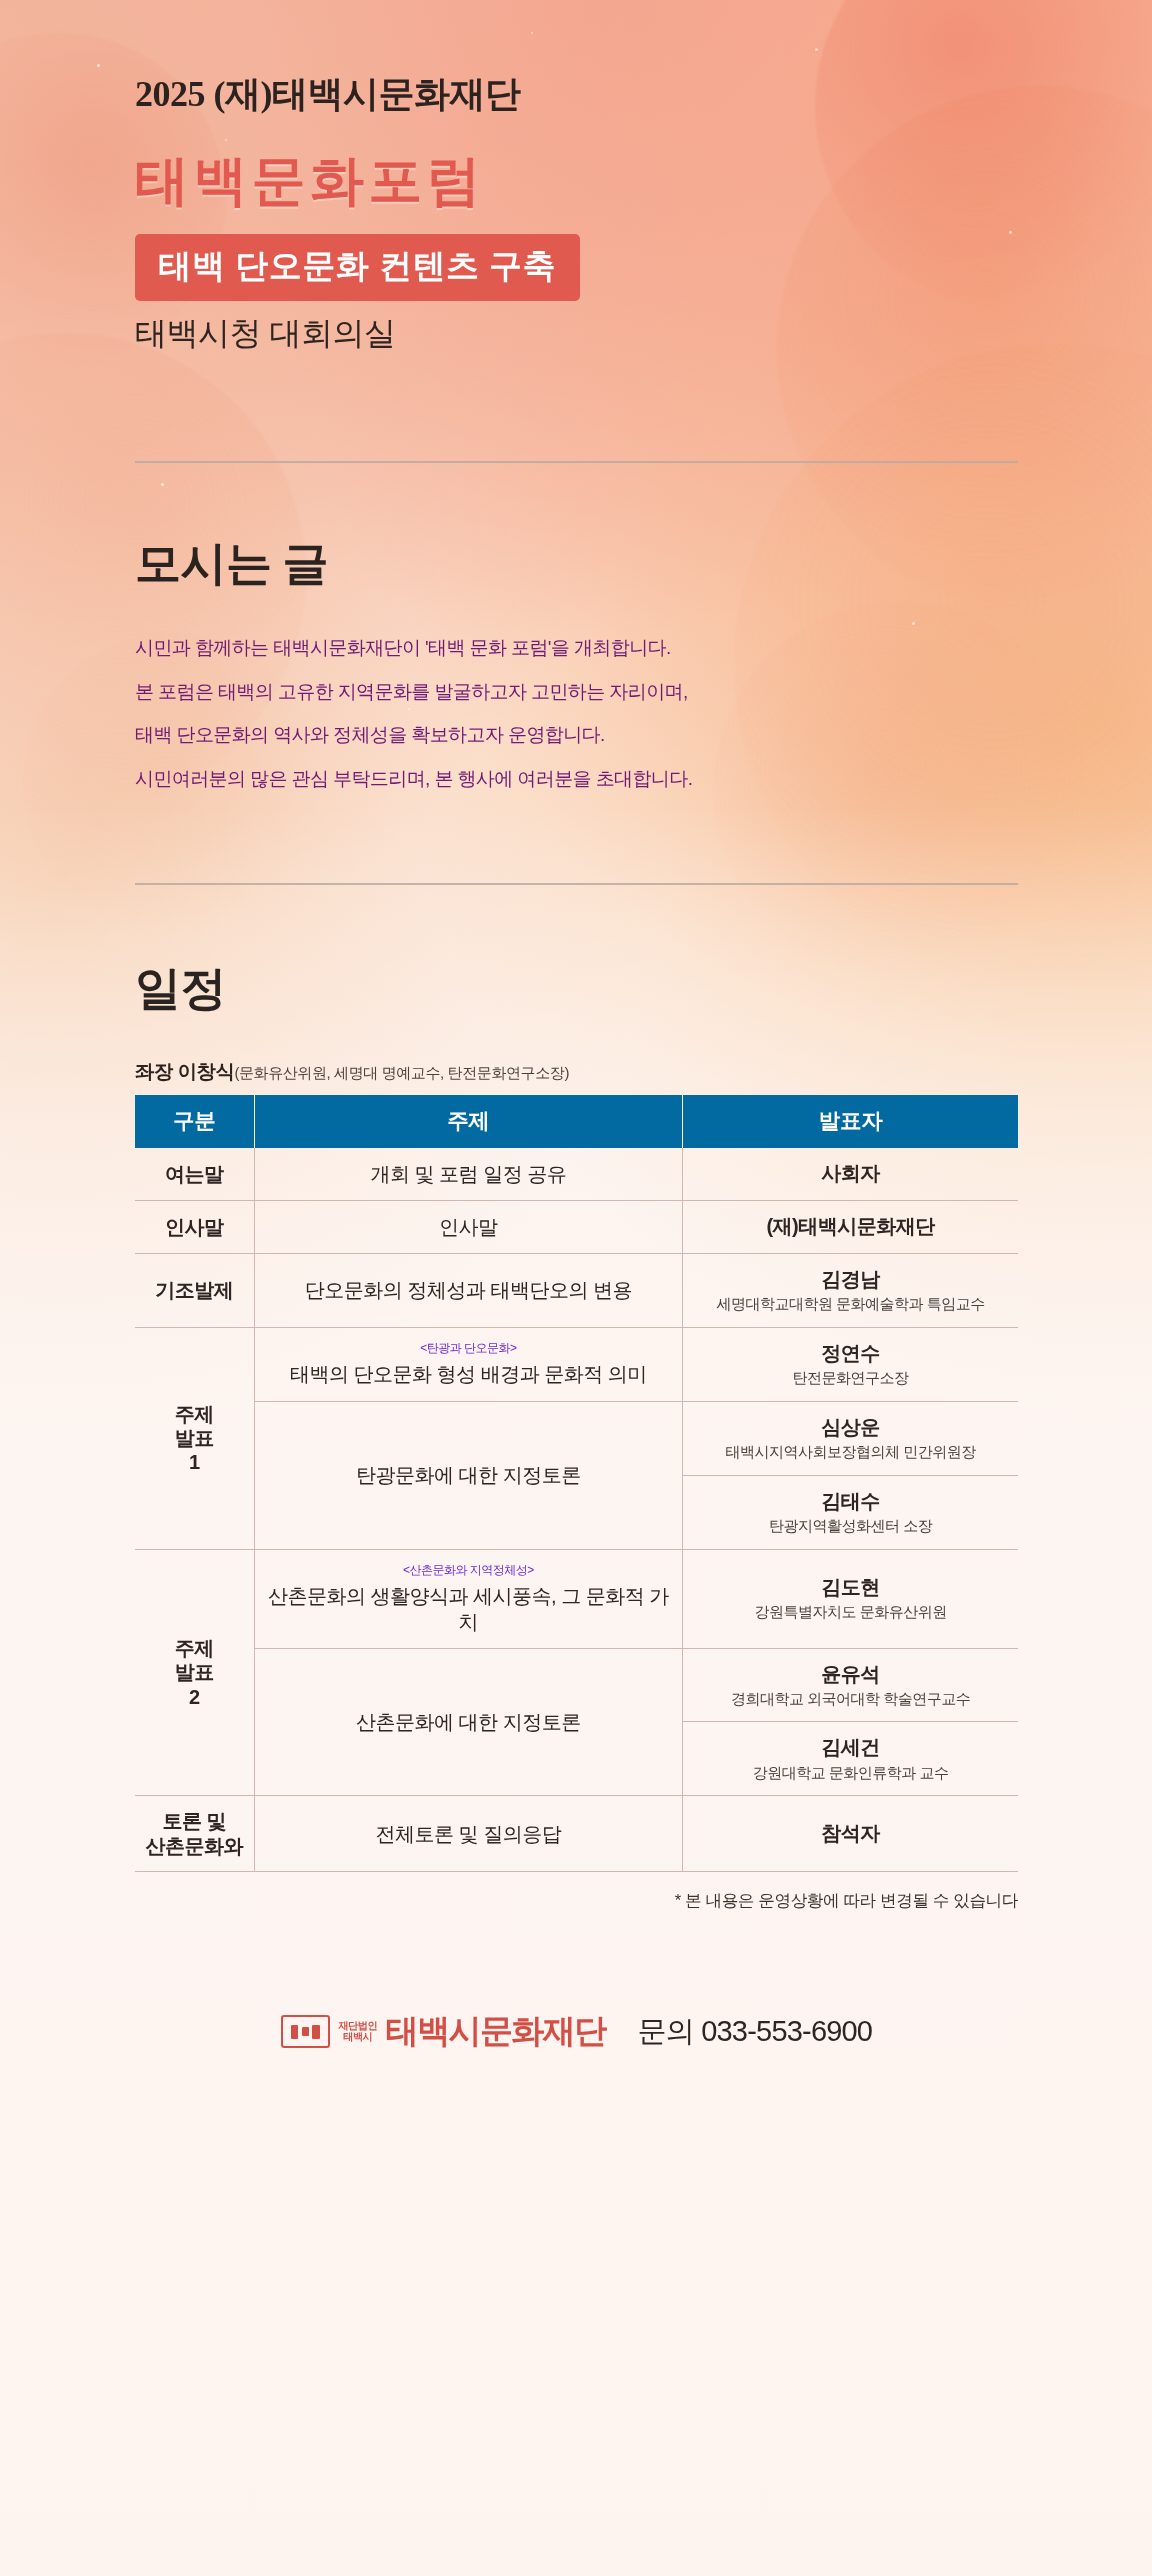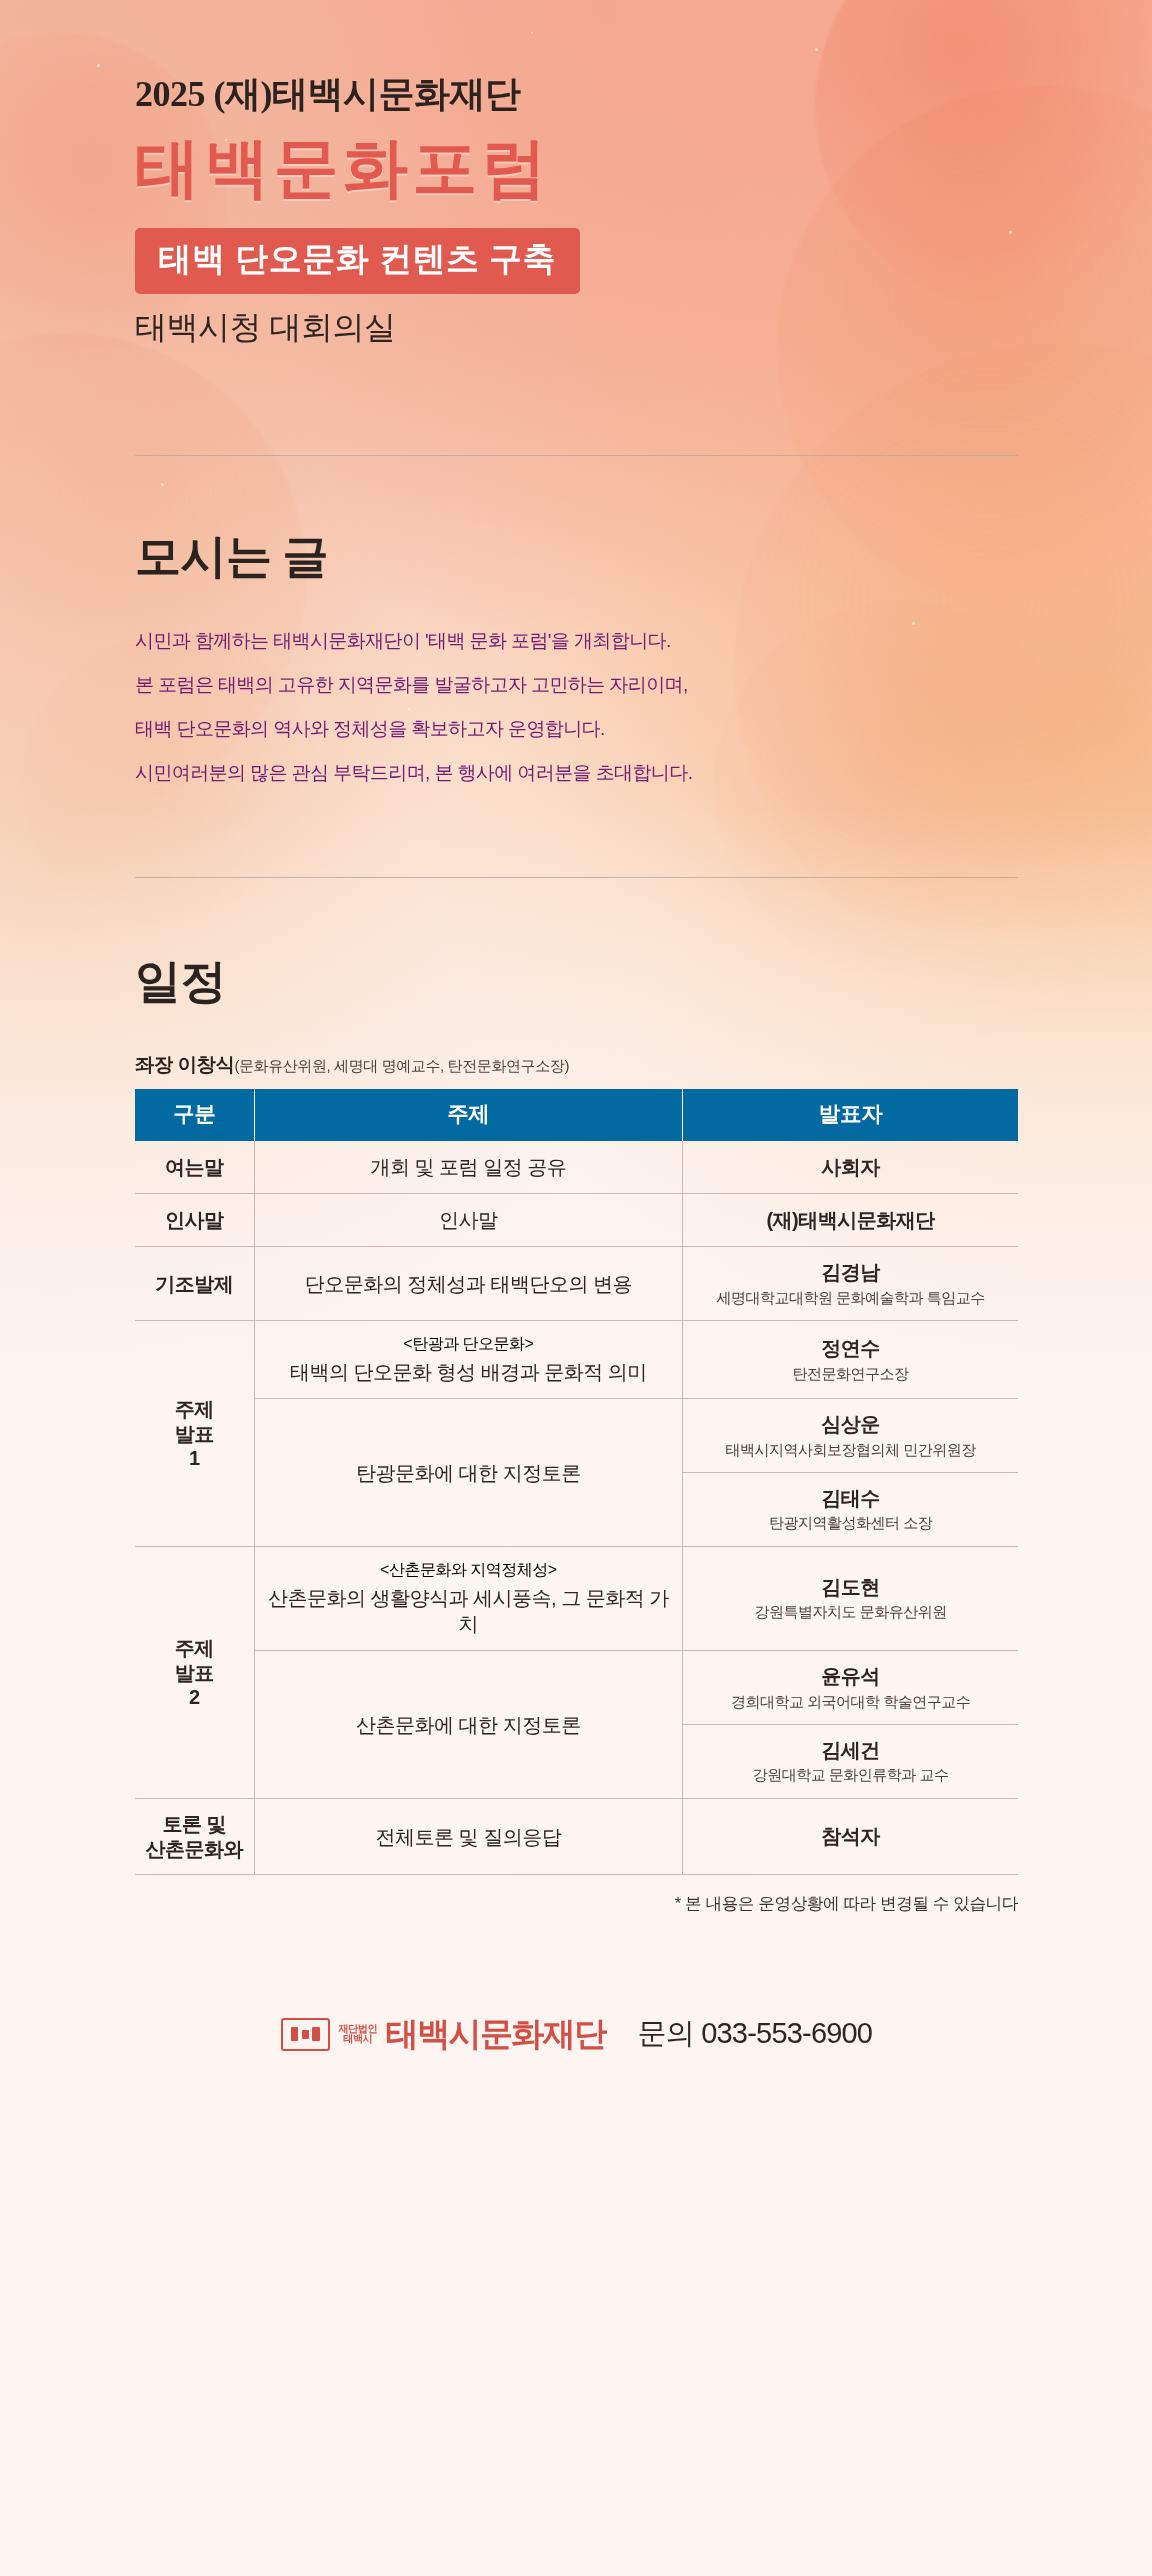--- a/index.html
+++ b/index.html
@@ -57,24 +57,24 @@
   
   .header { padding-top: 70px; }
   .host-line {
     font-family: "Liberation Serif", serif;
     font-weight: 700;
     font-size: 36px;
     letter-spacing: -0.5px;
     color: #2c2320;
   }
   .forum-title {
-    margin-top: 16px;
+    margin-top: 34px;
     font-family: "Liberation Serif", serif;
     font-weight: 700;
-    font-size: 65px;
+    font-size: 54px;
     line-height: 1.04;
     letter-spacing: 4.3px;
     color: #e2594f;
     text-shadow: 0 1.6px 0 rgba(255,255,255,.35);
   }
   .subject-pill {
     display: inline-block;
     margin-top: 25px;
     padding: 9.7px 23.6px 11.8px;
     border-radius: 5px;
@@ -171,21 +171,21 @@
   table.agenda td:last-child { border-right: none; }
   table.agenda tr td:first-child { border-left: none; }
 
   td.cat {
     color: #d24f46;
     font-weight: 700;
     font-size: 20px;
     line-height: 1.22;
   }
   td.topic { font-size: 20px; line-height: 1.3; }
-  td.topic .tag { display: block; font-size: 16px; color: #000000; margin-bottom: 4.3px; }
+  td.topic .tag { display: block; font-size: 12px; color: #6d28d9; margin-bottom: 4.3px; }
   td.person { font-size: 20px; line-height: 1.25; }
   td.person .name { display: block; font-weight: 700; }
   td.person .affil { display: block; font-size: 15px; color: #4a403b; margin-top: 3.2px; letter-spacing: -0.5px; }
 
   .note {
     margin-top: 18px;
     text-align: right;
     font-size: 16.6px;
     color: #3b312d;
     letter-spacing: -0.4px;

